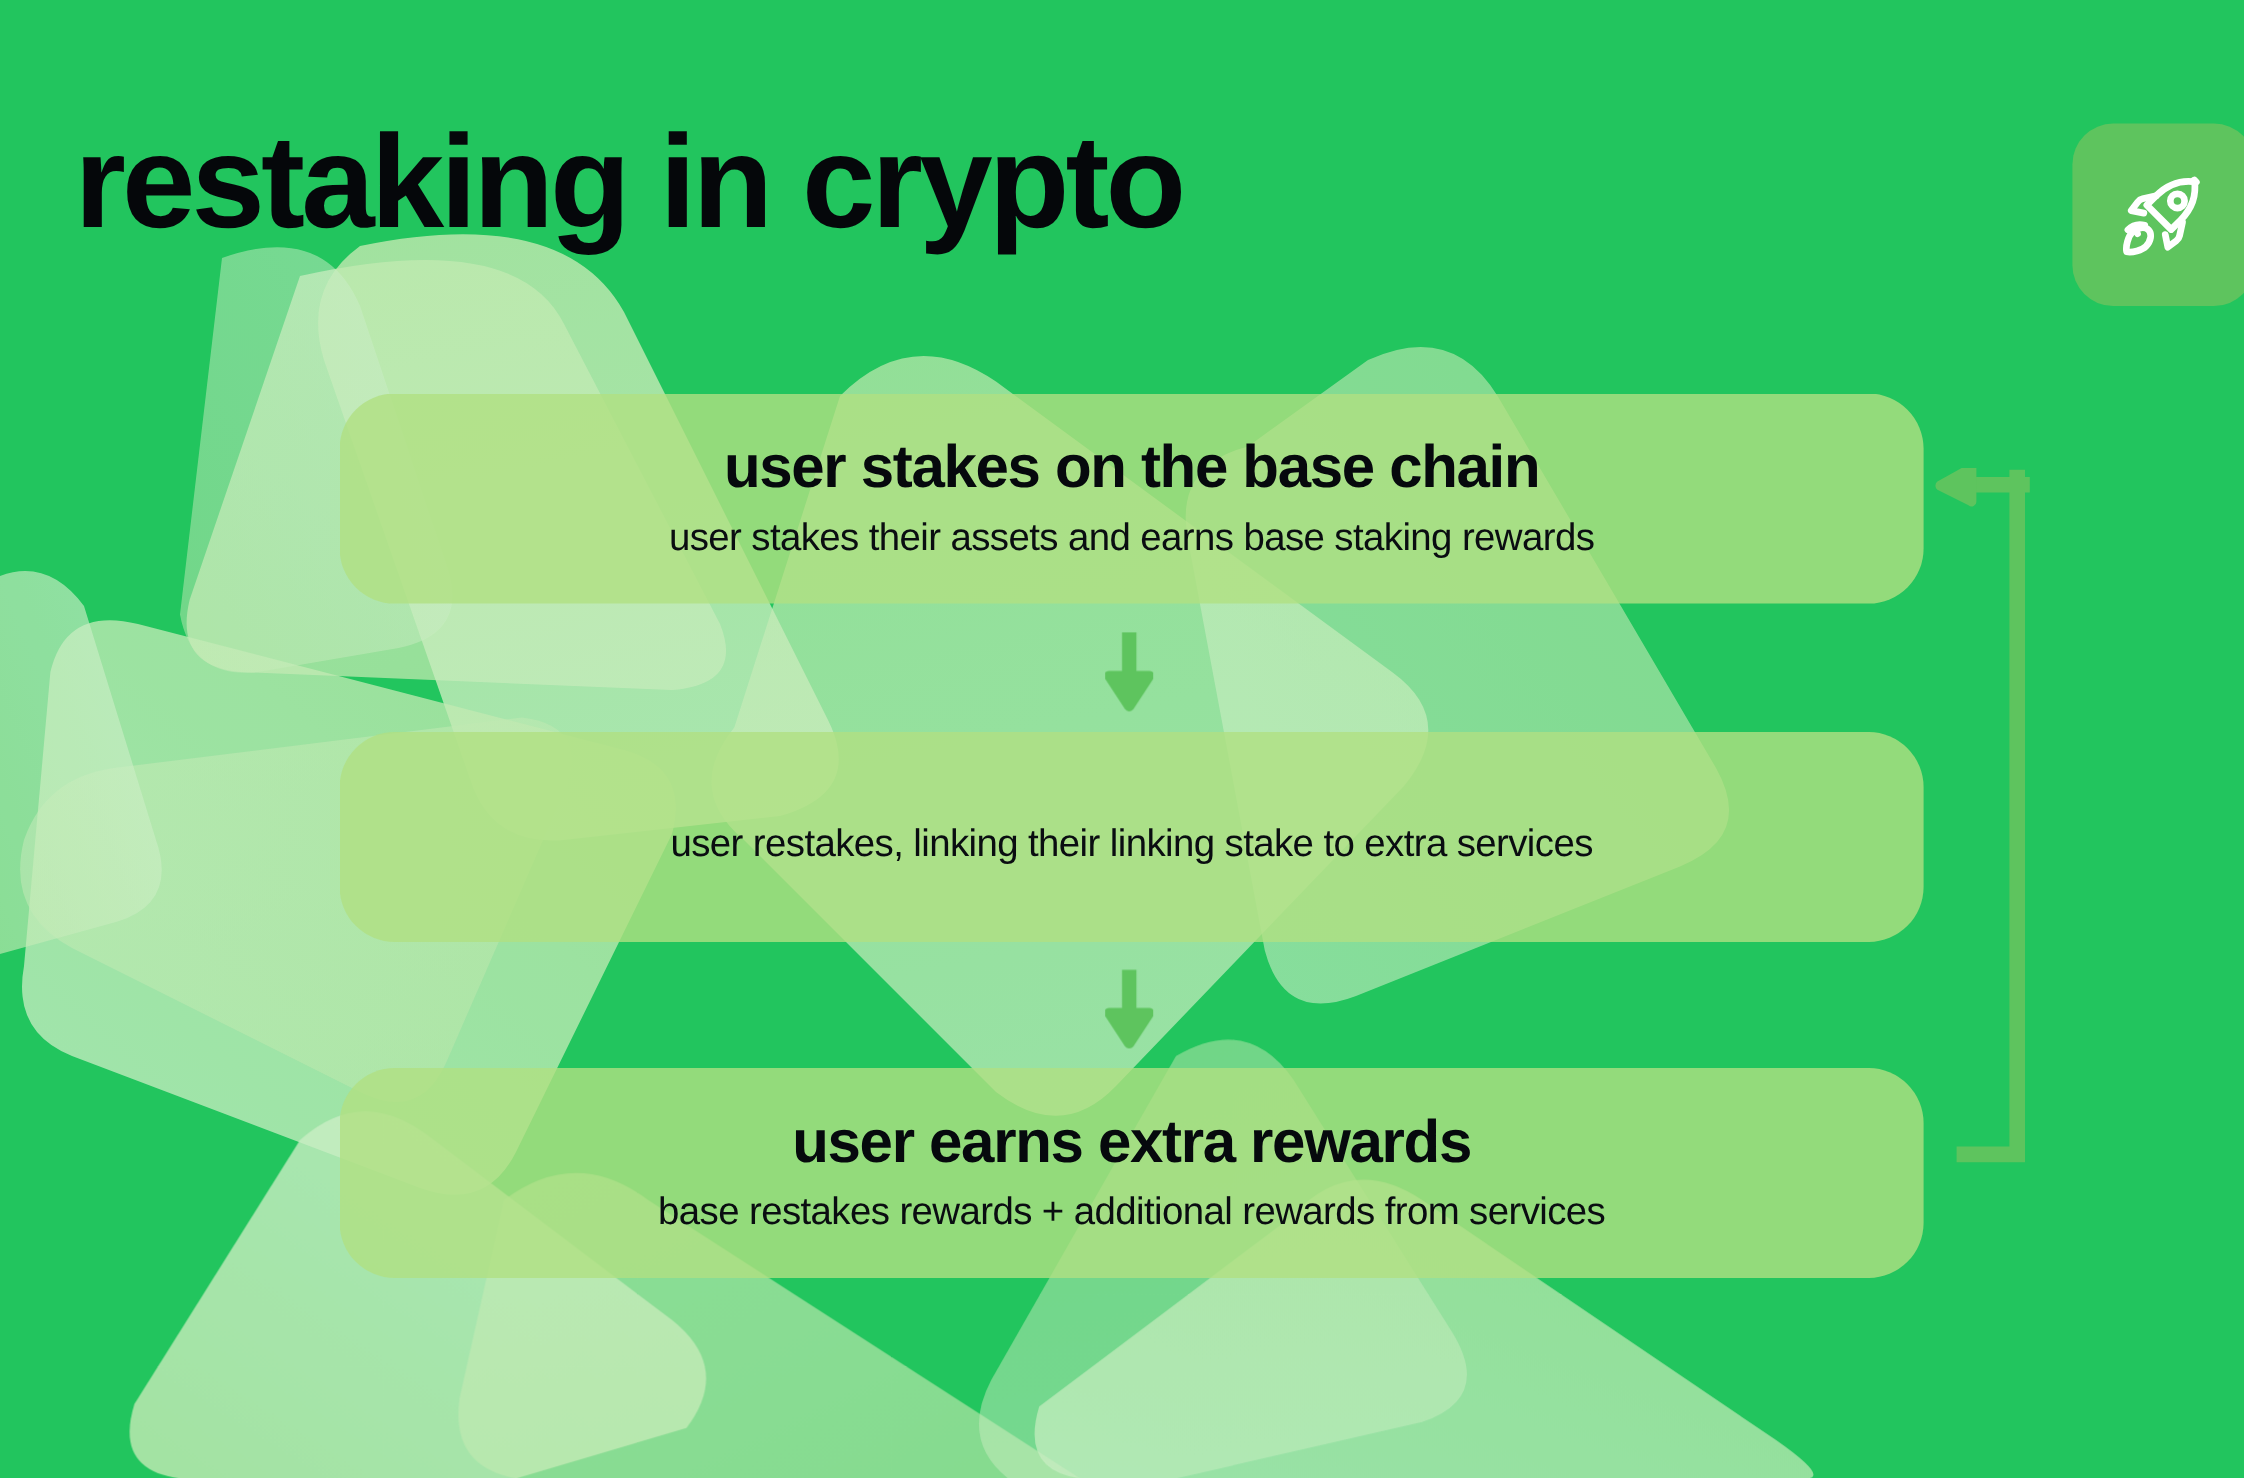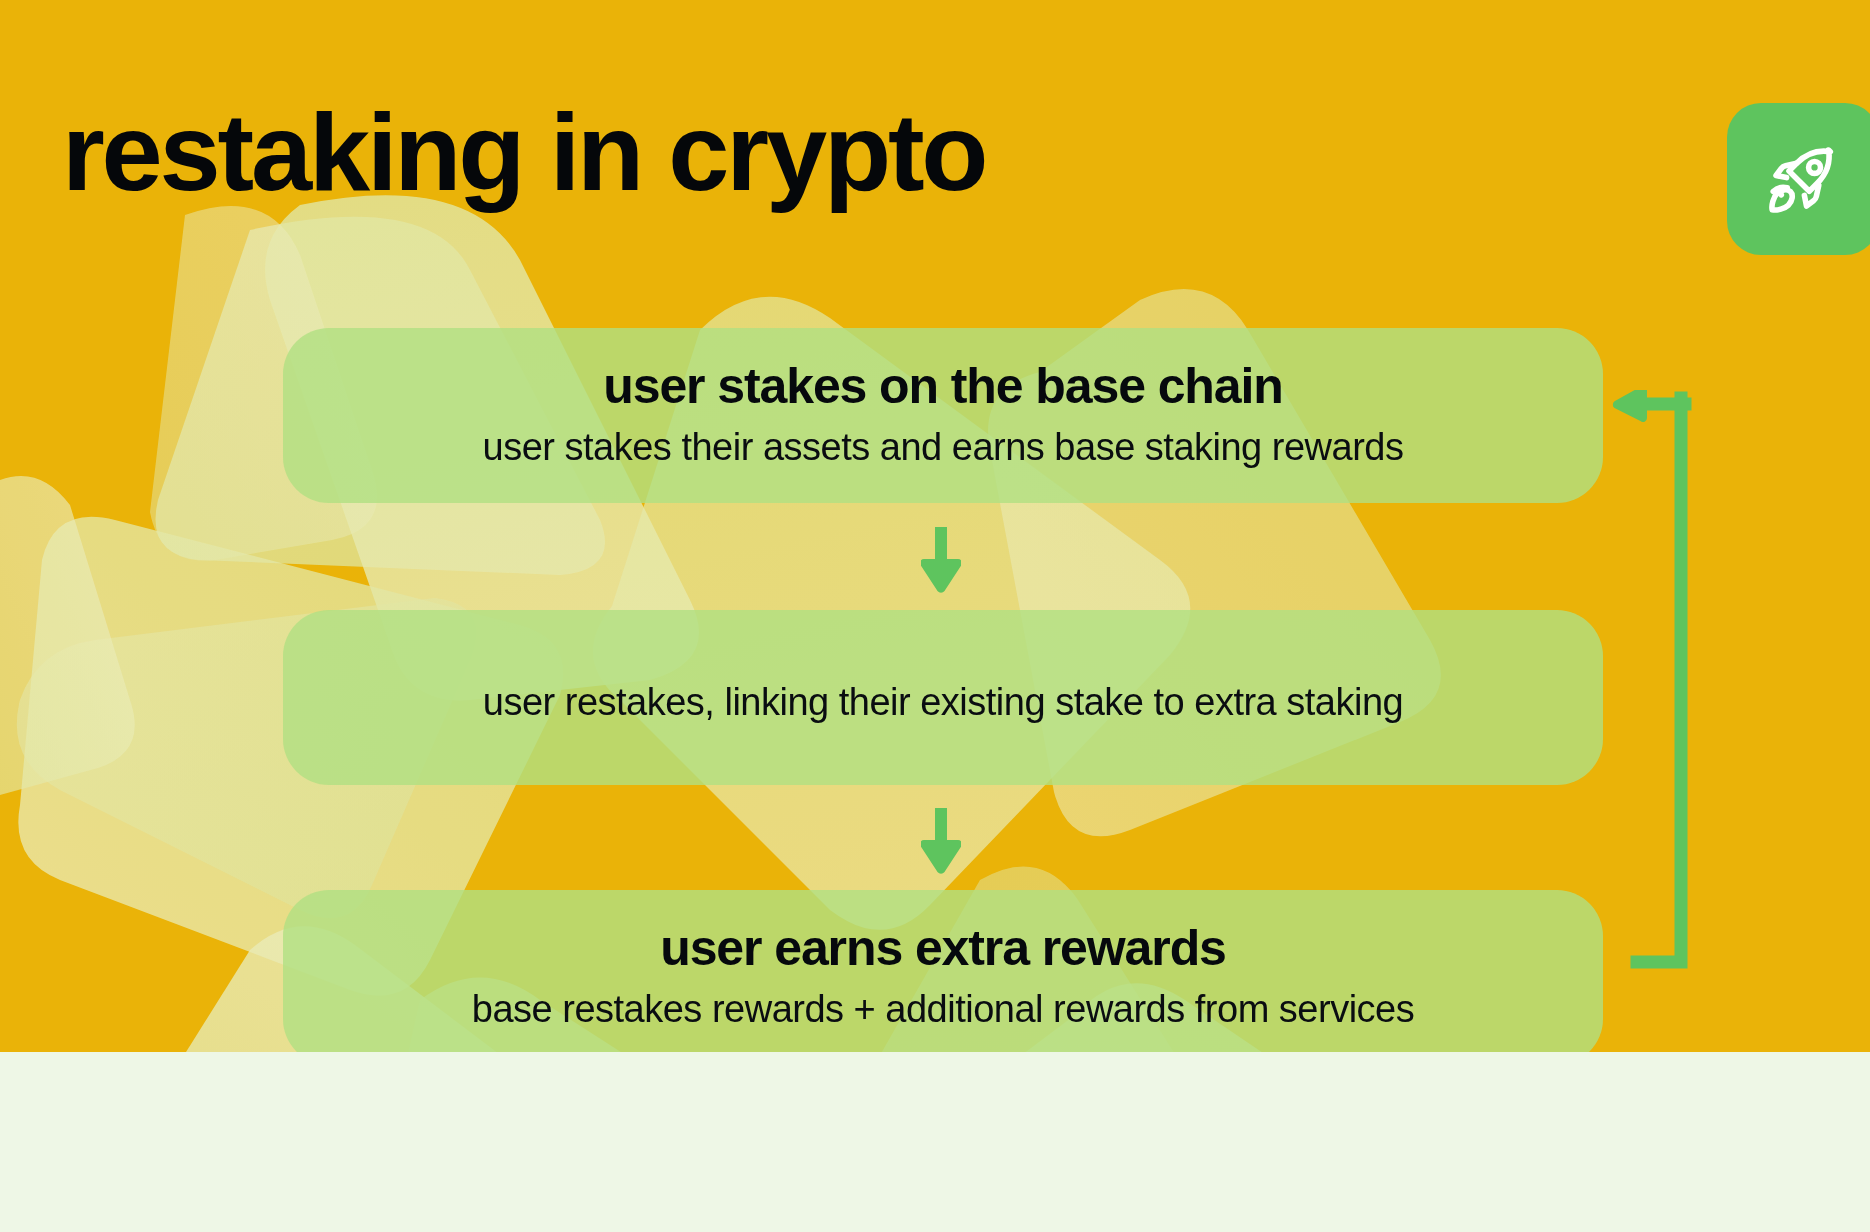--- a/index.html
+++ b/index.html
@@ -12,23 +12,23 @@
     background: #eef7e6;
     font-family: "Liberation Sans", sans-serif;
     overflow: hidden;
     position: relative;
   }
 
   #canvas {
     position: absolute;
     left: 0; top: 0;
     width: 1870px;
-    height: 1052px;
+    height: 1232px;
     overflow: hidden;
-    background: #eab308;
+    background: #22c55e;
   }
 
   
   #bg-decor {
     position: absolute;
     left: 0; top: 0;
     width: 1870px;
     height: 1232px;
     pointer-events: none;
   }
@@ -83,21 +83,21 @@
     font-size: 50px;
     font-weight: 700;
     letter-spacing: -1.1px;
     color: #06090d;
     line-height: 1.08;
     text-align: center;
     white-space: nowrap;
   }
   .card-sub {
     margin-top: 14px;
-    font-size: 38px;
+    font-size: 32px;
     font-weight: 400;
     letter-spacing: -0.5px;
     color: #0a0d11;
     line-height: 1.1;
     text-align: center;
     white-space: nowrap;
   }
 
   
   .down-arrow {
@@ -202,21 +202,21 @@
     <div class="card-title">user stakes on the base chain</div>
     <div class="card-sub">user stakes their assets and earns base staking rewards</div>
   </div>
 
   <svg class="down-arrow" id="arrow-1" viewBox="0 0 40 70">
     <rect x="14" y="0" width="12" height="34" fill="#5ec45e"></rect>
     <path d="M3 32 h34 a4 4 0 0 1 3.2 6.4 L23.5 64 a4.4 4.4 0 0 1 -7 0 L-0.2 38.4 A4 4 0 0 1 3 32 z" fill="#5ec45e"></path>
   </svg>
 
   <div class="card" id="card-2">
-    <div class="card-sub">user restakes, linking their existing stake to extra staking</div>
+    <div class="card-sub">user restakes, linking their linking stake to extra services</div>
   </div>
 
   <svg class="down-arrow" id="arrow-2" viewBox="0 0 40 70">
     <rect x="14" y="0" width="12" height="34" fill="#5ec45e"></rect>
     <path d="M3 32 h34 a4 4 0 0 1 3.2 6.4 L23.5 64 a4.4 4.4 0 0 1 -7 0 L-0.2 38.4 A4 4 0 0 1 3 32 z" fill="#5ec45e"></path>
   </svg>
 
   <div class="card" id="card-3">
     <div class="card-title">user earns extra rewards</div>
     <div class="card-sub">base restakes rewards + additional rewards from services</div>

